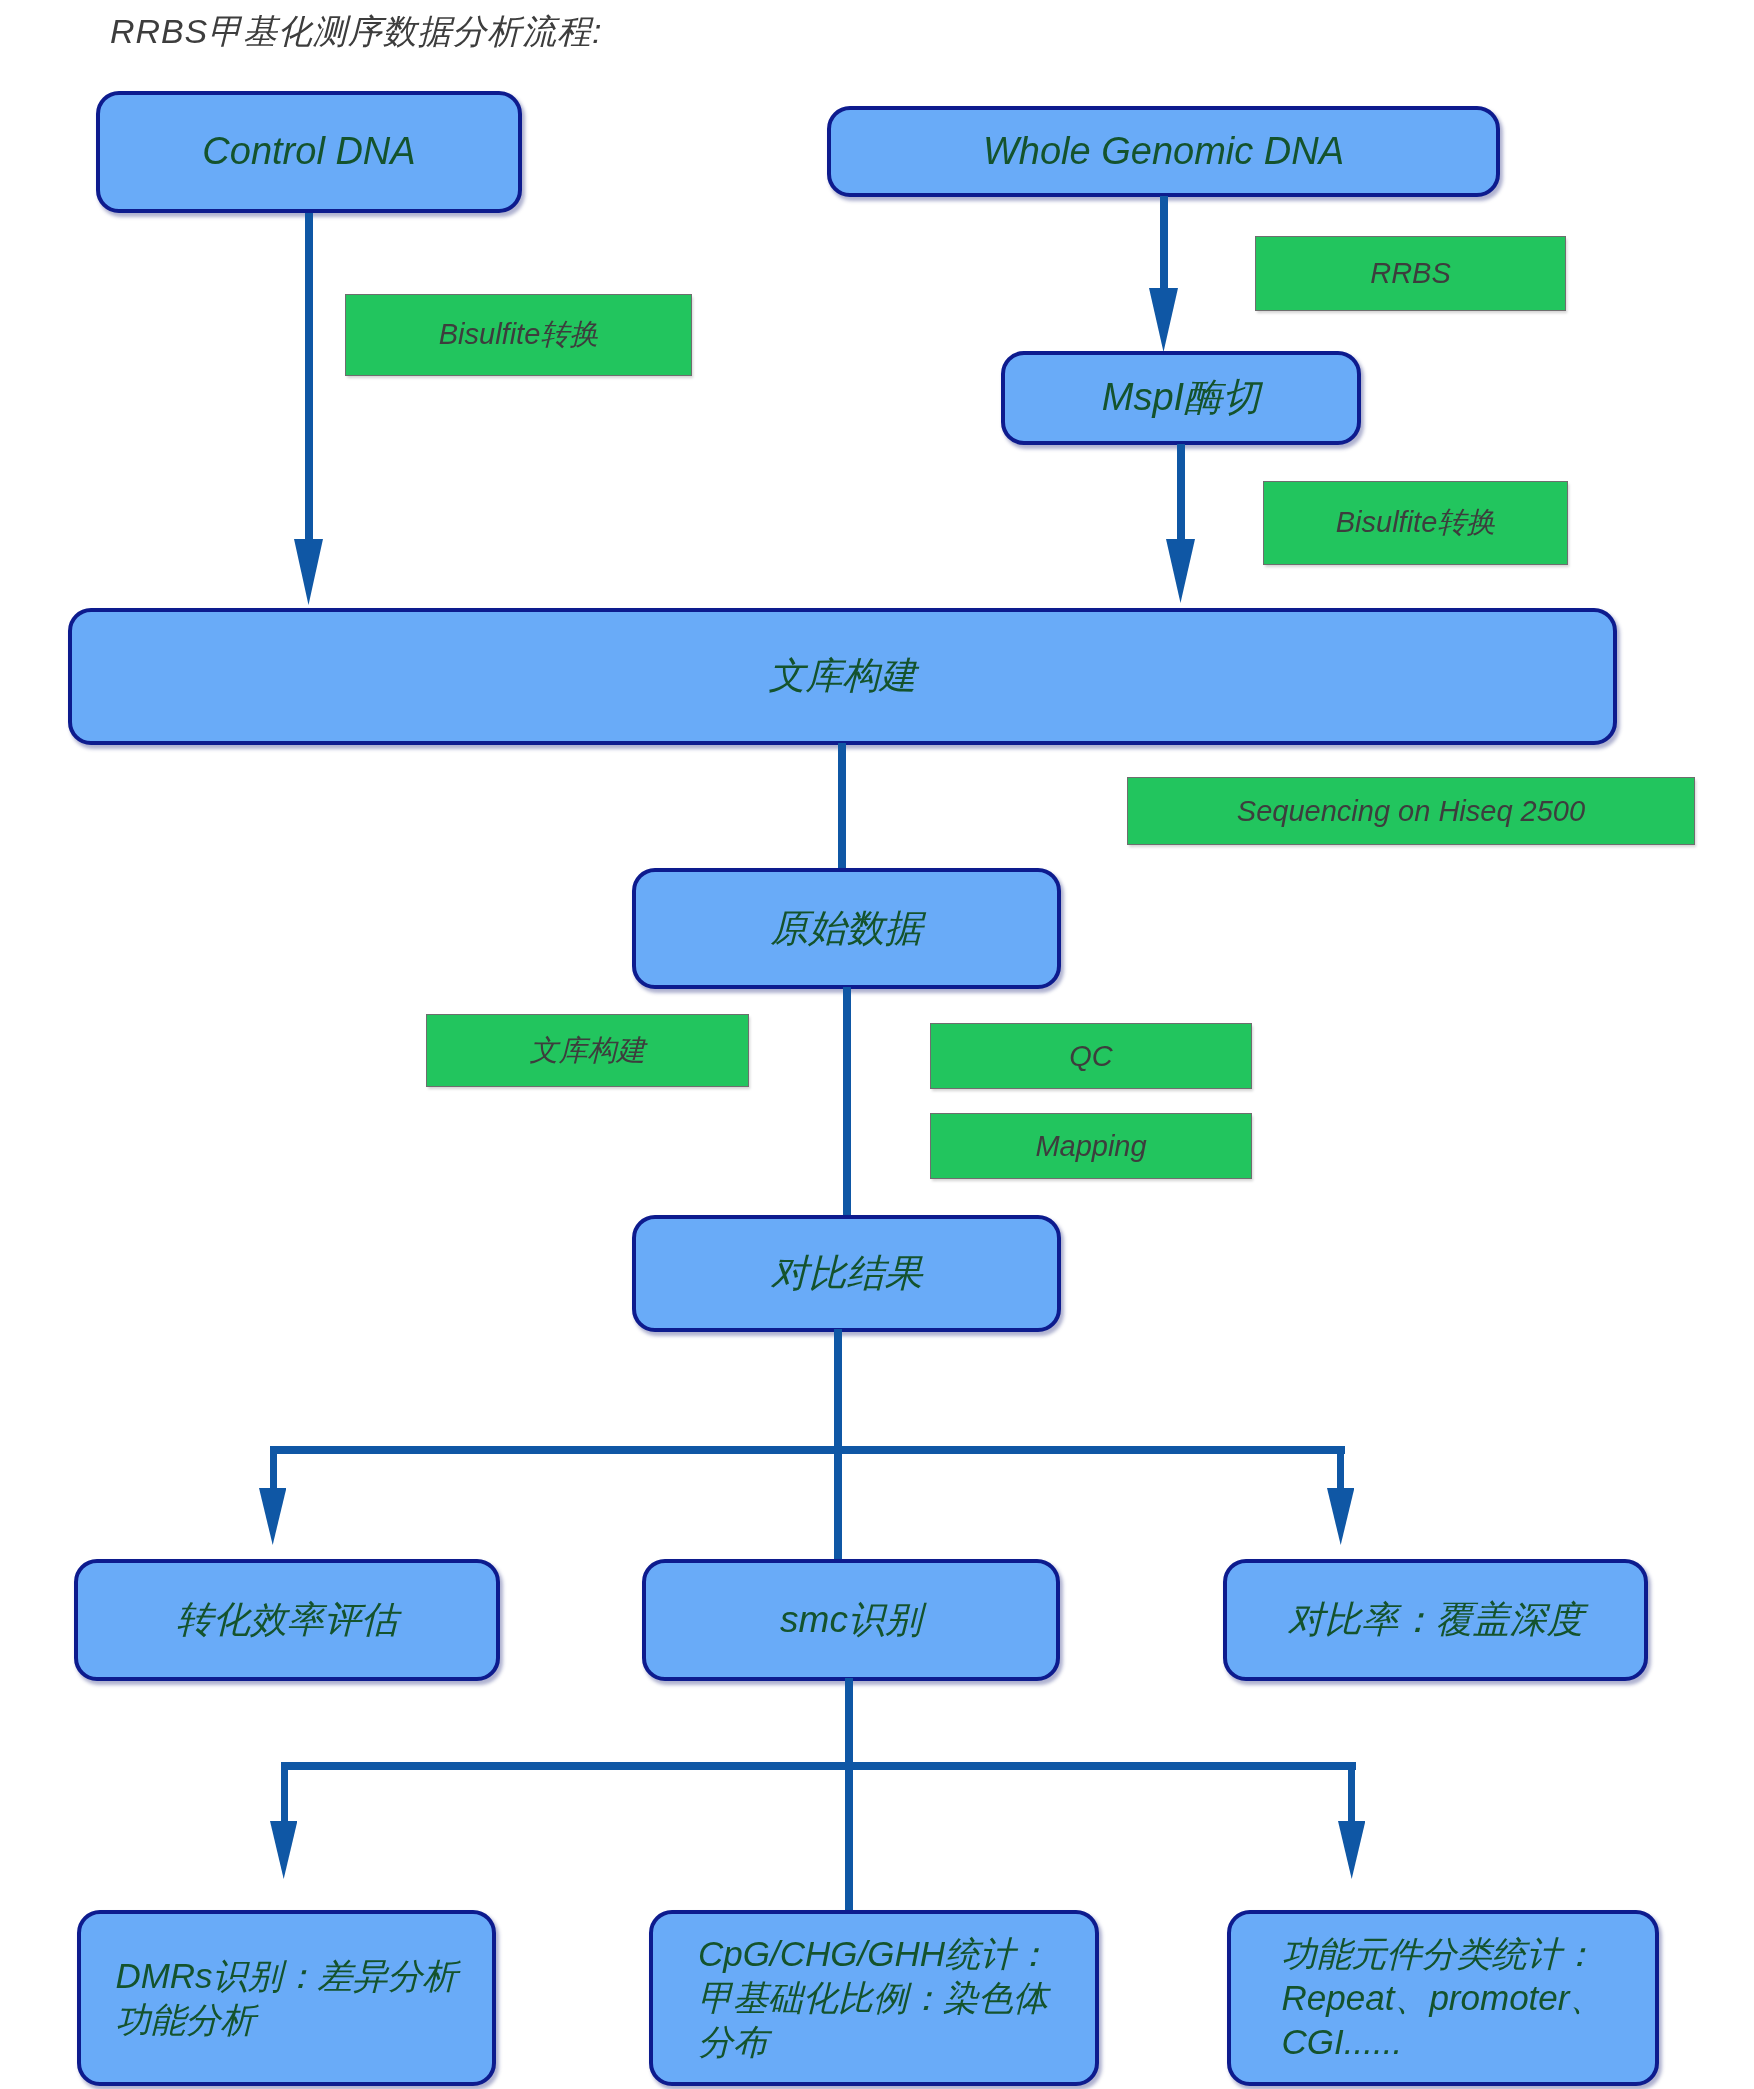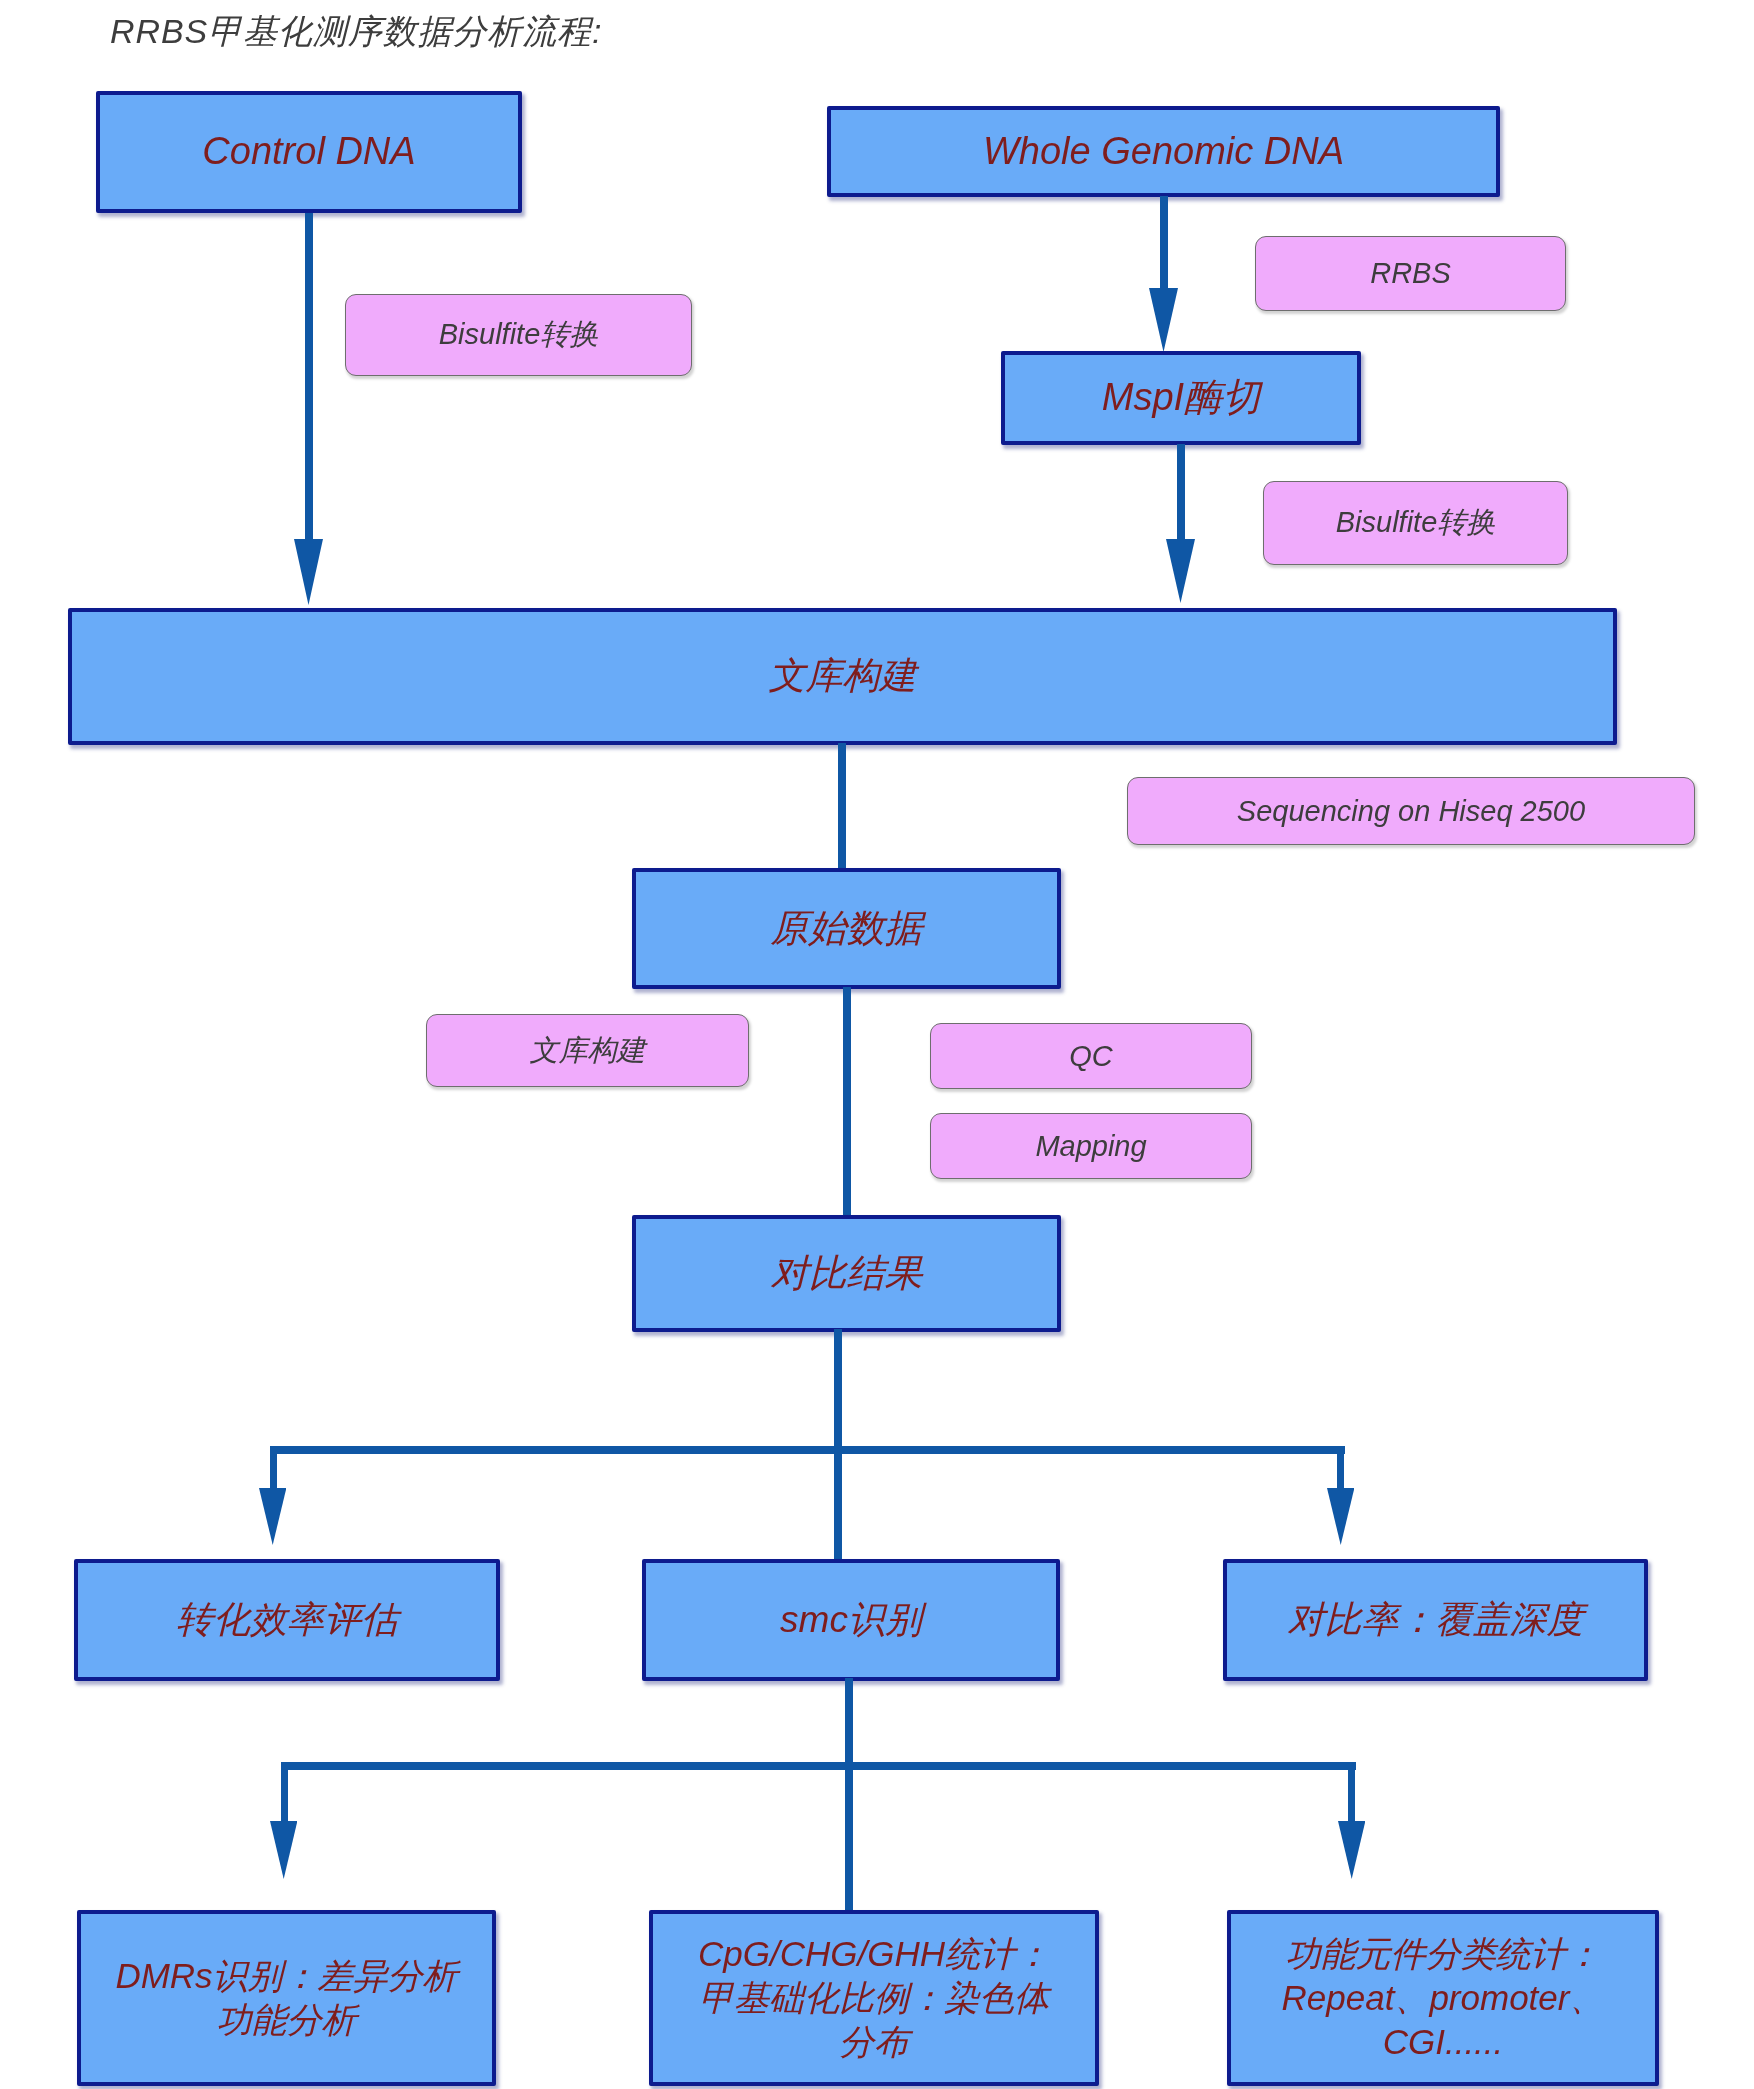--- a/index.html
+++ b/index.html
@@ -6,28 +6,28 @@
   .canvas {
     position:relative; width:1754px; height:2090px; background:#ffffff;
     font-family:"Liberation Sans", sans-serif; overflow:hidden;font-style:italic;
   }
   .page-title {
     position:absolute; left:110px; top:9.1px;
     font-size:34px; color:#3d3d3d; letter-spacing:0.9px;
   }
   .node {
     position:absolute; box-sizing:border-box;
-    background:#69abf8; border:4.6px solid #0d1b8e; border-radius:2px;
+    background:#69abf8; border:4.6px solid #0d1b8e; border-radius:23px;
     display:flex; align-items:center; justify-content:center;
-    color:#7f1d1d; text-align:center; line-height:1.25;
+    color:#14532d; text-align:left; line-height:1.25;
     box-shadow:2.7px 3.7px 3.7px rgba(25,35,120,0.35);
   }
   .label-box {
     position:absolute; box-sizing:border-box;
-    background:#f0abfc; border:1.8px solid #6e6e6e; border-radius:11px;
+    background:#22c55e; border:1.8px solid #6e6e6e; border-radius:0;
     display:flex; align-items:center; justify-content:center;
     color:#3d3d3d; font-size:29px; text-align:center;
     box-shadow:1.8px 2.7px 2.7px rgba(0,0,0,0.18);
   }
   .stem, .bar { position:absolute; background:#0f57a5; }
   .head {
     position:absolute; background:#0f57a5;
     clip-path:polygon(0 0, 100% 0, 50% 100%);
   }
   .pre { white-space:pre-line; }

